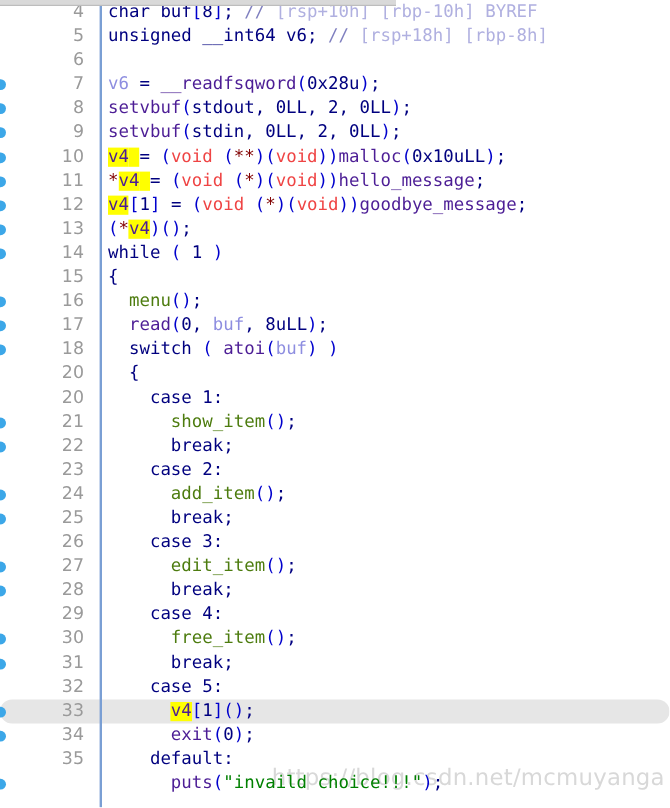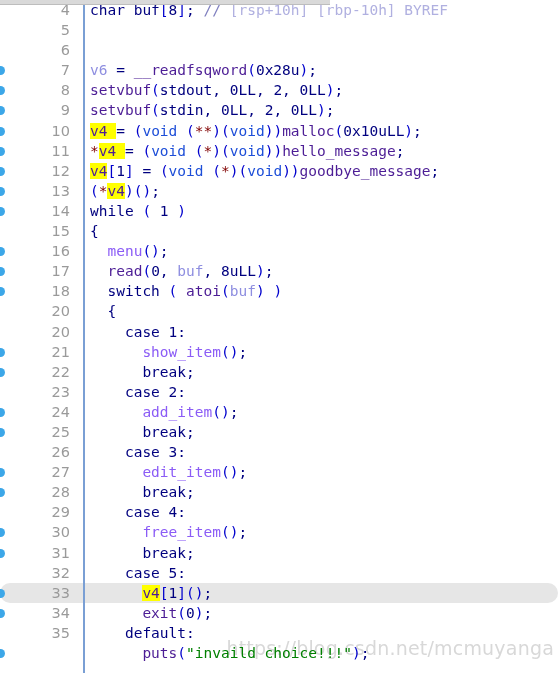--- a/index.html
+++ b/index.html
@@ -93,23 +93,23 @@
 
   .code-text {
     position: absolute;
     left: 90px;
     top: 0;
     z-index: 2;
   }
 
   
   .t-kw      { color: #00007f; }   
-  .t-type    { color: #1d4ed8; }   
+  .t-type    { color: #ef4444; }   
   .t-fn      { color: #4c1d95; }   
-  .t-fnlight { color: #8b5cf6; }   
+  .t-fnlight { color: #4d7c0f; }   
   .t-var     { color: #8e8ee0; }   
   .t-num     { color: #00007f; }   
   .t-str     { color: #008000; }   
   .t-cmt     { color: #b0b0e0; }   
   .t-cmtmark { color: #7f7fbf; }   
   .t-punc    { color: #000080; }   
   .t-paren   { color: #0000cd; }   
   .t-star    { color: #800000; }   
   .t-plain   { color: #00007f; }
 
@@ -138,21 +138,21 @@
 <div id="editor-window">
 
   <div class="top-edge-strip"></div>
 
   <div class="gutter-rule"></div>
 
   <div class="watermark">https://blog.csdn.net/mcmuyanga</div>
 
   <div class="code-surface" id="code-surface">
       <div class="code-line"><span class="linenum">4</span><span class="code-text"><span class="t-kw">char</span><span class="t-plain"> </span><span class="t-kw">buf</span><span class="t-paren">[</span><span class="t-num">8</span><span class="t-paren">]</span><span class="t-punc">;</span><span class="t-plain"> </span><span class="t-cmtmark">//</span><span class="t-cmt"> [rsp+10h] [rbp-10h] BYREF</span></span></div>
-      <div class="code-line"><span class="linenum">5</span></div>
+      <div class="code-line"><span class="linenum">5</span><span class="code-text"><span class="t-kw">unsigned __int64</span><span class="t-plain"> </span><span class="t-kw">v6</span><span class="t-punc">;</span><span class="t-plain"> </span><span class="t-cmtmark">//</span><span class="t-cmt"> [rsp+18h] [rbp-8h]</span></span></div>
       <div class="code-line"><span class="linenum">6</span><span class="code-text"></span></div>
       <div class="code-line"><span class="gutter-marker"></span><span class="linenum">7</span><span class="code-text"><span class="t-var">v6</span><span class="t-plain"> = </span><span class="t-fn">__readfsqword</span><span class="t-paren">(</span><span class="t-num">0x28u</span><span class="t-paren">)</span><span class="t-punc">;</span></span></div>
       <div class="code-line"><span class="gutter-marker"></span><span class="linenum">8</span><span class="code-text"><span class="t-fn">setvbuf</span><span class="t-paren">(</span><span class="t-kw">stdout</span><span class="t-punc">, </span><span class="t-num">0LL</span><span class="t-punc">, </span><span class="t-num">2</span><span class="t-punc">, </span><span class="t-num">0LL</span><span class="t-paren">)</span><span class="t-punc">;</span></span></div>
       <div class="code-line"><span class="gutter-marker"></span><span class="linenum">9</span><span class="code-text"><span class="t-fn">setvbuf</span><span class="t-paren">(</span><span class="t-kw">stdin</span><span class="t-punc">, </span><span class="t-num">0LL</span><span class="t-punc">, </span><span class="t-num">2</span><span class="t-punc">, </span><span class="t-num">0LL</span><span class="t-paren">)</span><span class="t-punc">;</span></span></div>
       <div class="code-line"><span class="gutter-marker"></span><span class="linenum">10</span><span class="code-text"><span class="t-fn hl">v4</span><span class="t-plain hl"> </span><span class="t-plain">= </span><span class="t-paren">(</span><span class="t-type">void</span><span class="t-plain"> </span><span class="t-paren">(</span><span class="t-star">**</span><span class="t-paren">)</span><span class="t-paren">(</span><span class="t-type">void</span><span class="t-paren">))</span><span class="t-fn">malloc</span><span class="t-paren">(</span><span class="t-num">0x10uLL</span><span class="t-paren">)</span><span class="t-punc">;</span></span></div>
       <div class="code-line"><span class="gutter-marker"></span><span class="linenum">11</span><span class="code-text"><span class="t-star">*</span><span class="t-fn hl">v4</span><span class="t-plain hl"> </span><span class="t-plain">= </span><span class="t-paren">(</span><span class="t-type">void</span><span class="t-plain"> </span><span class="t-paren">(</span><span class="t-star">*</span><span class="t-paren">)</span><span class="t-paren">(</span><span class="t-type">void</span><span class="t-paren">))</span><span class="t-fn">hello_message</span><span class="t-punc">;</span></span></div>
       <div class="code-line"><span class="gutter-marker"></span><span class="linenum">12</span><span class="code-text"><span class="t-fn hl">v4</span><span class="t-paren">[</span><span class="t-num">1</span><span class="t-paren">]</span><span class="t-plain"> = </span><span class="t-paren">(</span><span class="t-type">void</span><span class="t-plain"> </span><span class="t-paren">(</span><span class="t-star">*</span><span class="t-paren">)</span><span class="t-paren">(</span><span class="t-type">void</span><span class="t-paren">))</span><span class="t-fn">goodbye_message</span><span class="t-punc">;</span></span></div>
       <div class="code-line"><span class="gutter-marker"></span><span class="linenum">13</span><span class="code-text"><span class="t-paren">(</span><span class="t-star">*</span><span class="t-fn hl">v4</span><span class="t-paren">)()</span><span class="t-punc">;</span></span></div>
       <div class="code-line"><span class="gutter-marker"></span><span class="linenum">14</span><span class="code-text"><span class="t-kw">while</span><span class="t-plain"> </span><span class="t-paren">(</span><span class="t-plain"> </span><span class="t-num">1</span><span class="t-plain"> </span><span class="t-paren">)</span></span></div>
       <div class="code-line"><span class="linenum">15</span><span class="code-text"><span class="t-punc">{</span></span></div>

